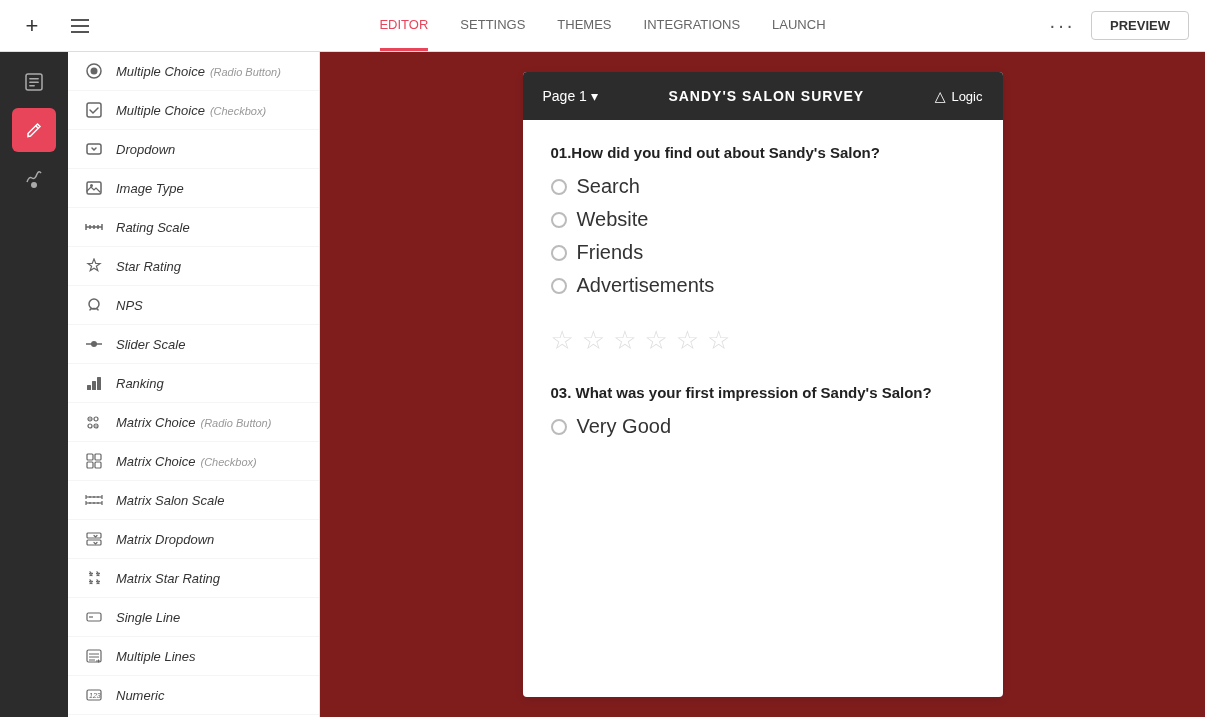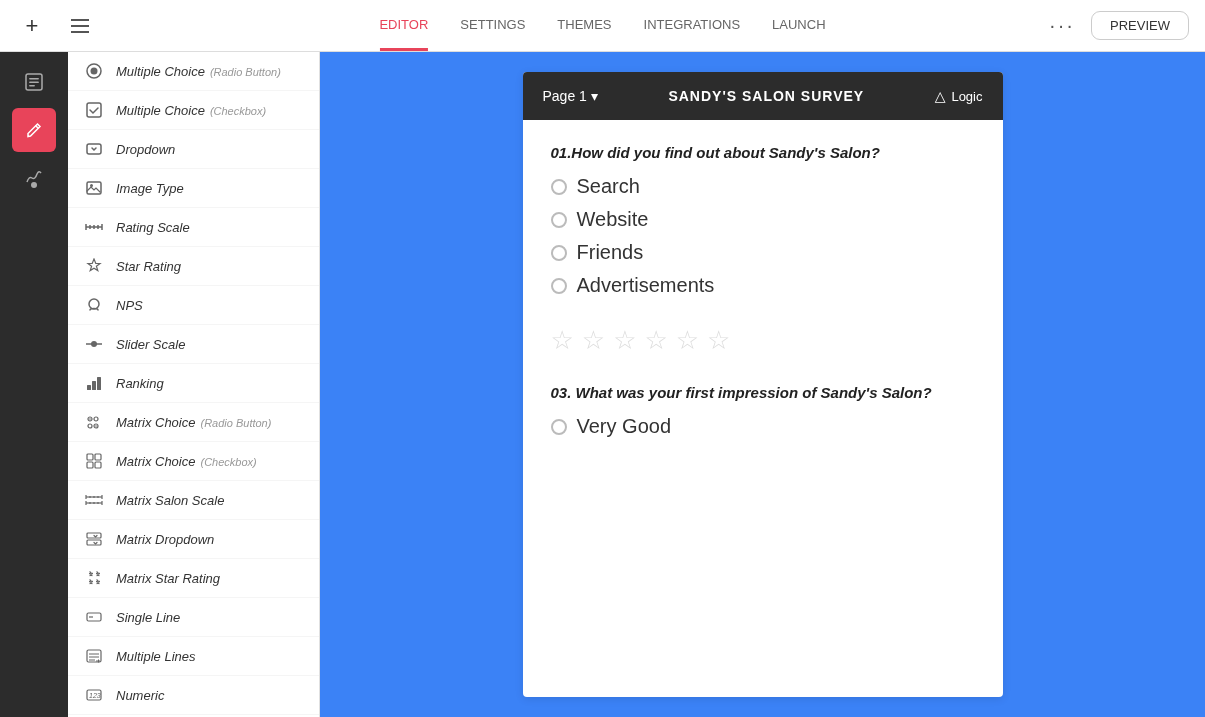--- a/index.html
+++ b/index.html
@@ -17,21 +17,21 @@
       position: relative;
     }
     .nav-left { display: flex; align-items: center; gap: 16px; }
     .nav-add-btn { width: 32px; height: 32px; border: none; background: none; cursor: pointer; font-size: 22px; color: #333; display: flex; align-items: center; justify-content: center; }
     .nav-menu-btn { width: 32px; height: 32px; border: none; background: none; cursor: pointer; color: #333; display: flex; align-items: center; justify-content: center; }
     .nav-tabs { position: absolute; left: 50%; transform: translateX(-50%); display: flex; align-items: center; gap: 32px; }
     .nav-tab { font-size: 13px; font-weight: 500; color: #666; cursor: pointer; padding: 16px 0; border-bottom: 3px solid transparent; text-decoration: none; text-align: right; }
     .nav-tab.active { color: #e8445a; border-bottom-color: #e8445a; }
     .nav-right { margin-left: auto; display: flex; align-items: center; gap: 16px; }
     .nav-dots { font-size: 20px; color: #555; cursor: pointer; letter-spacing: 2px; }
-    .preview-btn { background: none; border: 1px solid #ccc; border-radius: 9px; padding: 6px 18px; font-size: 13px; font-weight: 400; cursor: pointer; color: #333; }
+    .preview-btn { background: none; border: 1px solid #ccc; border-radius: 4px; padding: 6px 18px; font-size: 13px; font-weight: 700; cursor: pointer; color: #333; }
 
     
     .main-layout { display: flex; flex: 1; overflow: hidden; }
 
     
     .icon-bar {
       width: 68px;
       background: #2c2c2c;
       display: flex;
       flex-direction: column;
@@ -72,21 +72,21 @@
       font-style: italic;
     }
     .sidebar-item .item-icon { width: 20px; height: 20px; display: flex; align-items: center; justify-content: center; color: #666; font-size: 14px; flex-shrink: 0; }
     .sidebar-item .item-label { display: flex; align-items: baseline; gap: 5px; }
     .item-sub { font-size: 11px; color: #999; }
 
     
     .main-content {
       flex: 1;
       overflow-y: auto;
-      background: #3b82f6;
+      background: #7f1d1d;
       display: flex;
       justify-content: center;
       padding: 20px;
     }
     .survey-card {
       background: #fff;
       border-radius: 4px;
       width: 480px;
       box-shadow: 0 2px 8px rgba(0,0,0,0.1);
       overflow: hidden;
@@ -100,21 +100,21 @@
       justify-content: space-between;
     }
     .survey-page-label { font-size: 14px; display: flex; align-items: center; gap: 4px; cursor: pointer; }
     .survey-title { font-size: 14px; font-weight: 700; letter-spacing: 1px; }
     .survey-logic { display: flex; align-items: center; gap: 6px; font-size: 13px; cursor: pointer; }
     .logic-icon { font-size: 14px; }
 
     .survey-body { padding: 24px 28px; }
 
     .question-block { margin-bottom: 28px; }
-    .question-text { font-size: 15px; font-weight: 600; color: #222; margin-bottom: 14px; font-style: italic; }
+    .question-text { font-size: 15px; font-weight: 600; color: #222; margin-bottom: 14px; }
 
     .radio-option { display: flex; align-items: center; gap: 10px; margin-bottom: 10px; font-size: 20px; color: #333; }
     .radio-circle { width: 16px; height: 16px; border-radius: 50%; border: 2px solid #bbb; flex-shrink: 0; }
 
     .star-row { display: flex; gap: 8px; margin-top: 4px; }
     .star { font-size: 26px; color: #ddd; }
 
     
     .sidebar::-webkit-scrollbar { width: 4px; }
     .sidebar::-webkit-scrollbar-thumb { background: #ccc; border-radius: 2px; }

